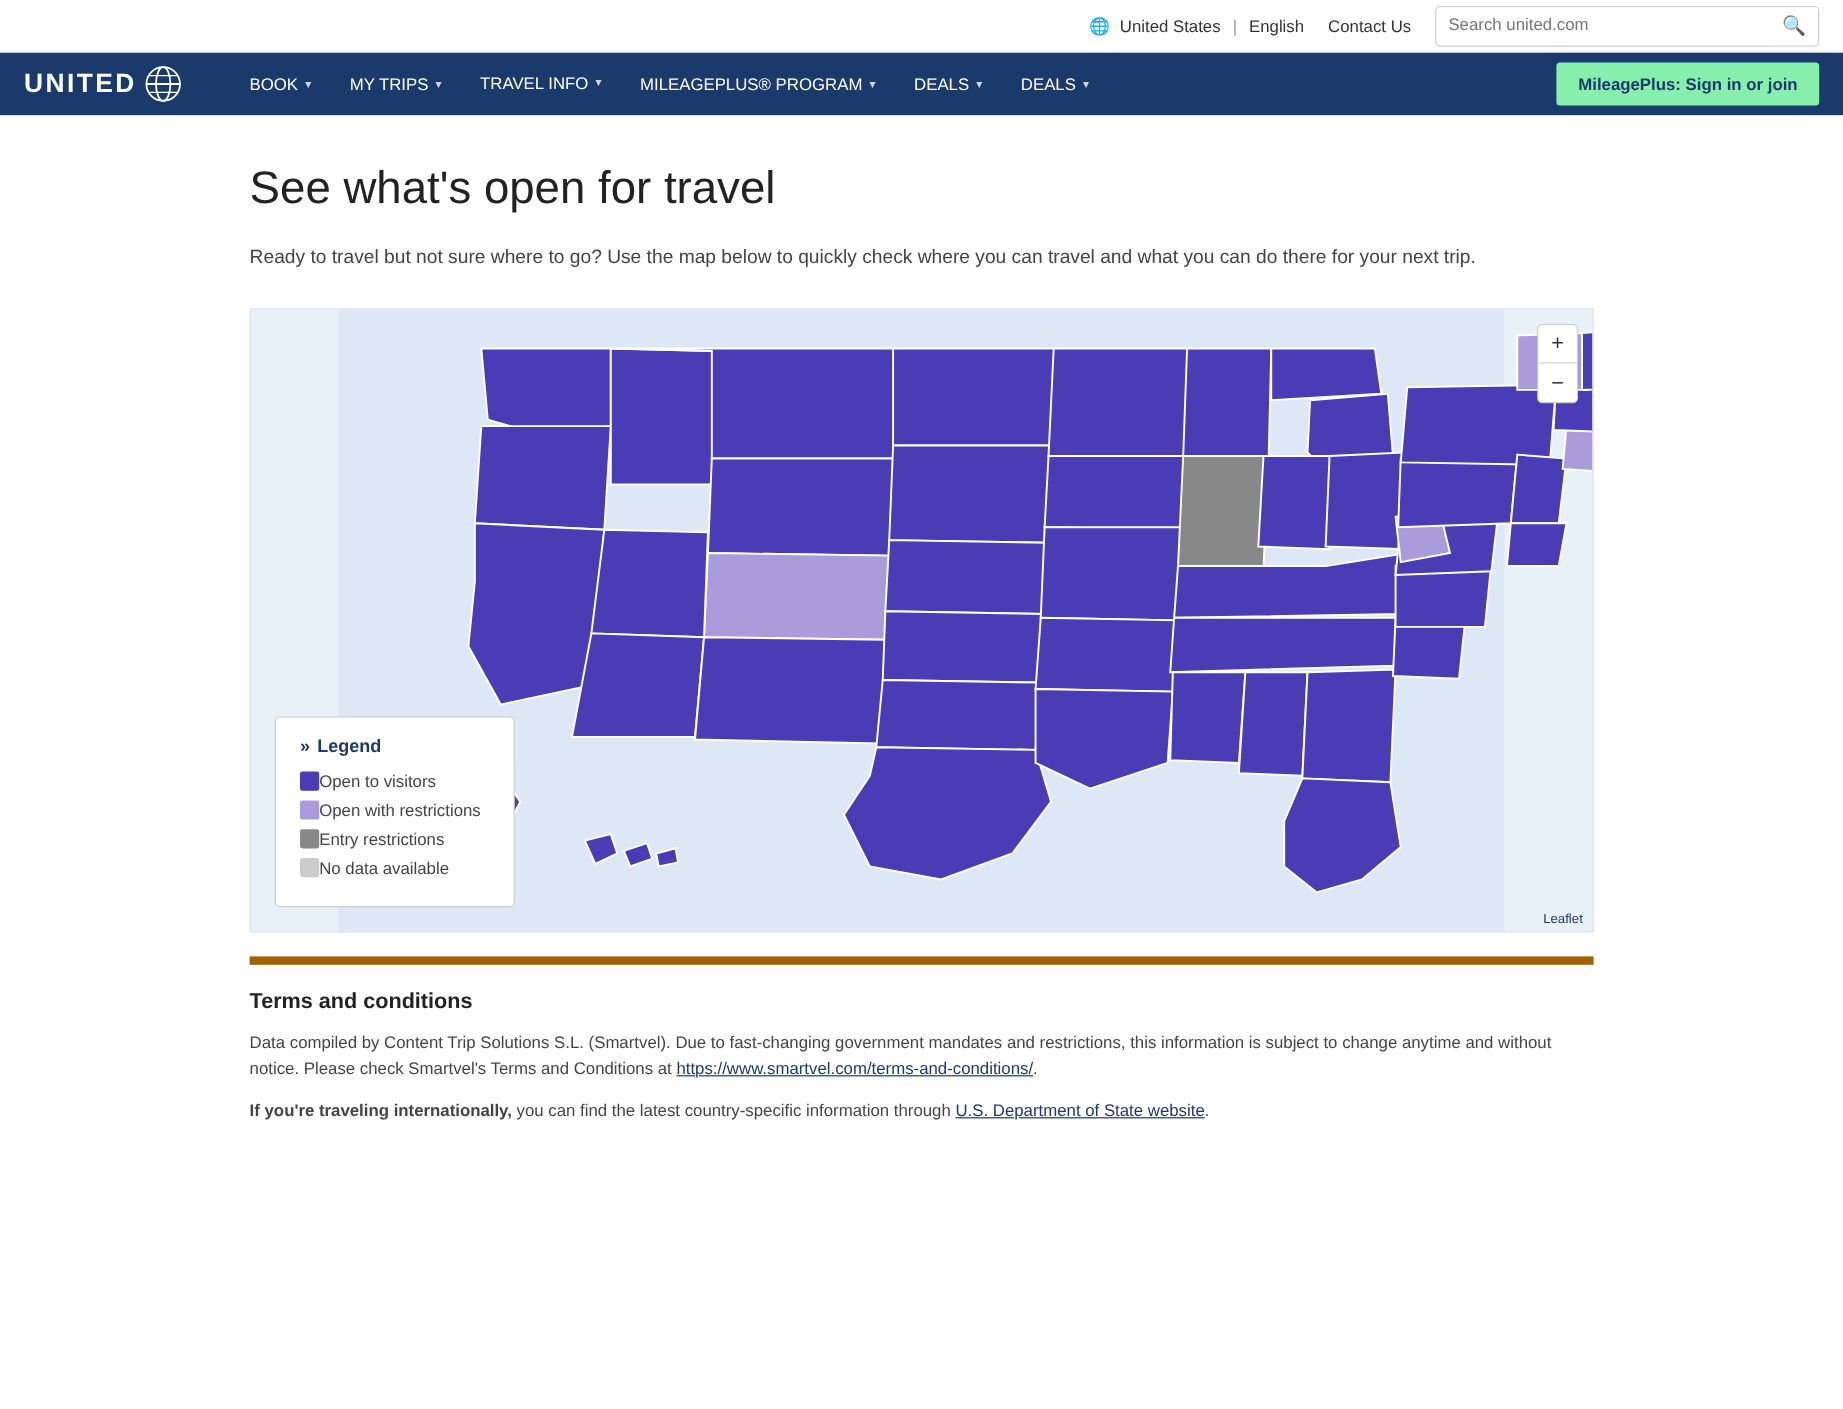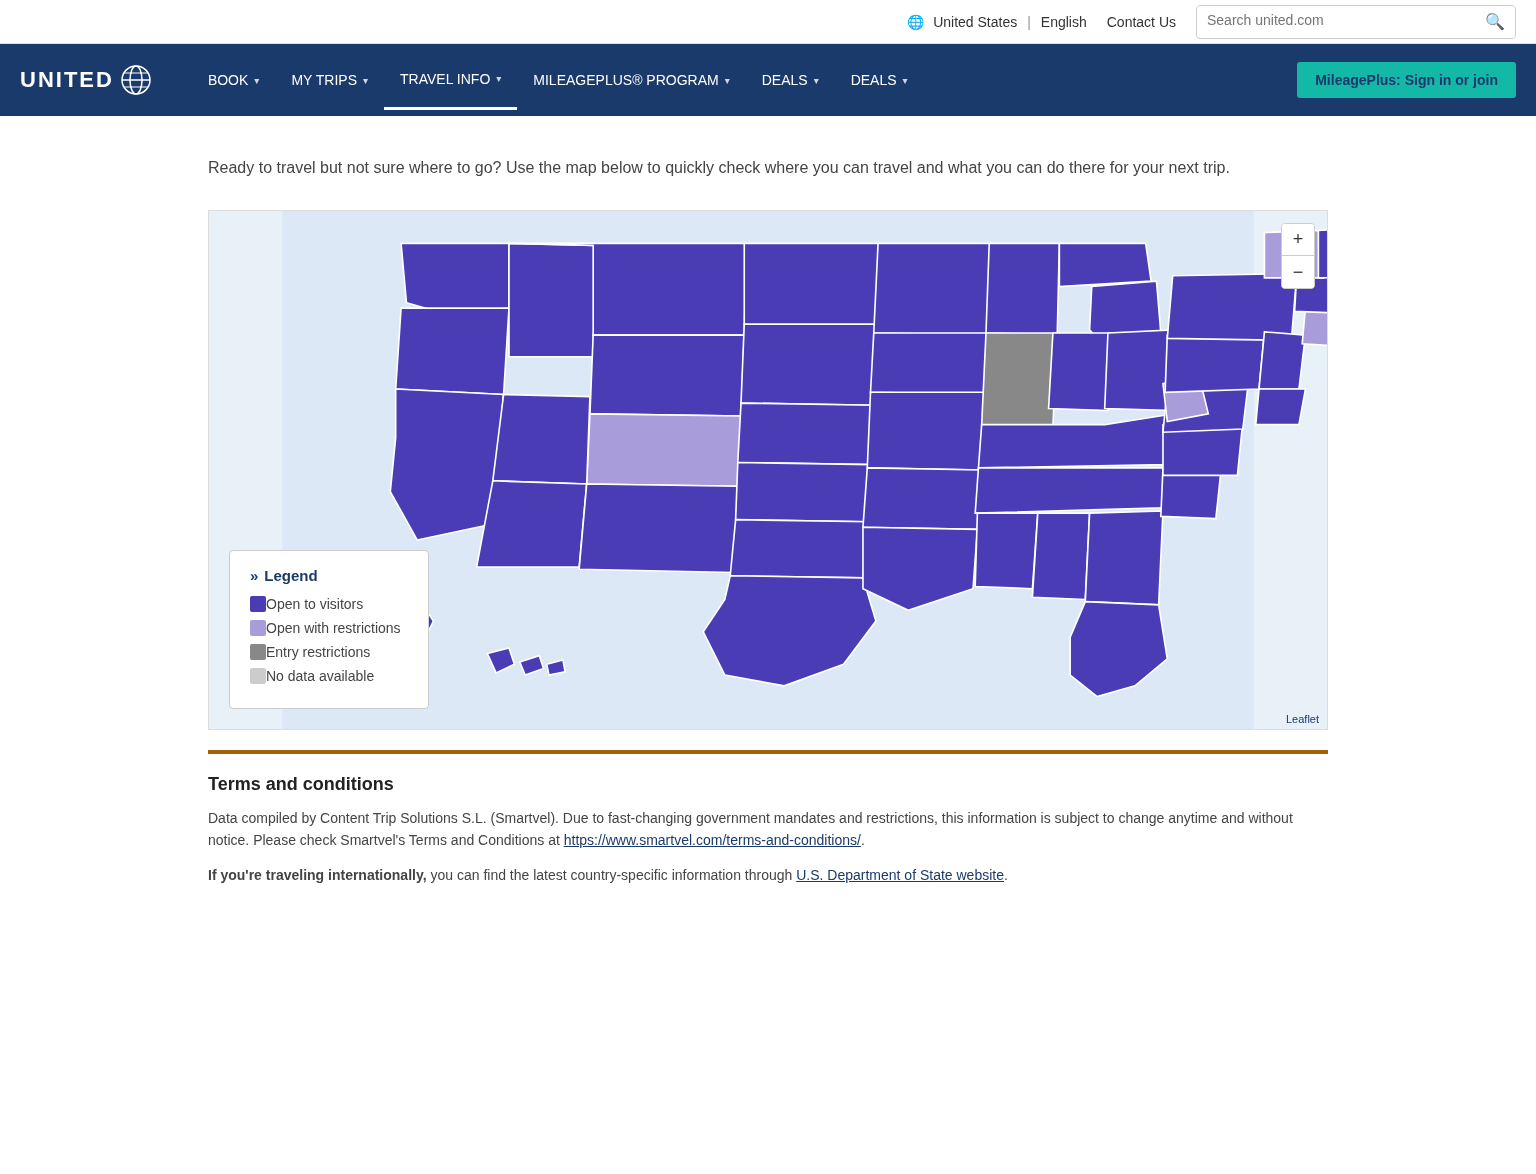--- a/index.html
+++ b/index.html
@@ -58,21 +58,21 @@
       color: #555;
       height: 100%;
     }
 
     
     .nav-bar {
       background: #1a3a6b;
       display: flex;
       align-items: center;
       padding: 0 20px;
-      height: 72px;
+      height: 52px;
     }
     .logo {
       display: flex;
       align-items: center;
       margin-right: 40px;
     }
     .logo-text {
       color: #fff;
       font-size: 22px;
       font-weight: 700;
@@ -100,21 +100,21 @@
       cursor: pointer;
       white-space: nowrap;
       text-decoration: none;
       gap: 6px;
     }
     .nav-item.active { border-bottom: 3px solid #fff; justify-content: flex-end; }
     .chevron { font-size: 10px; opacity: 0.8; }
 
     
     .mileageplus-btn {
-      background: #14b8a6;
+      background: #86efac;
       color: #1a3a6b;
       font-weight: 700;
       font-size: 14px;
       padding: 10px 18px;
       border: none;
       border-radius: 3px;
       cursor: pointer;
       white-space: nowrap;
       margin-left: auto;
     }
@@ -237,21 +237,21 @@
     
     .usa-map {
       width: 100%;
       height: 100%;
     }
 
     
     .terms-section {
       margin-top: 10px;
       padding-top: 20px;
-      border-top: 4px solid #a16207;
+      border-top: 7px solid #a16207;
     }
     .terms-title {
       font-size: 18px;
       font-weight: 700;
       color: #222;
       margin-bottom: 12px;
     }
     .terms-text {
       font-size: 14px;
       color: #444;
@@ -312,20 +312,21 @@
     </a>
     <a class="nav-item">
       <span>DEALS</span>
       <span class="chevron">▾</span>
     </a>
   </div>
   <button class="mileageplus-btn">MileagePlus: Sign in or join</button>
 </nav>
 
 <div class="main-content">
+  <h1 class="page-title">See what's open for travel</h1>
   <p class="page-description">Ready to travel but not sure where to go? Use the map below to quickly check where you can travel and what you can do there for your next trip.</p>
 
   <div class="map-container">
     <div class="map-inner">
       
       <svg class="usa-map" viewBox="100 50 900 480" xmlns="http://www.w3.org/2000/svg">
 
         <rect x="100" y="50" width="900" height="480" fill="#dce8f5"></rect>
 
         <polygon points="210,80 310,80 310,140 250,145 215,135" fill="#4a3cb5" stroke="white" stroke-width="1.5"></polygon>

